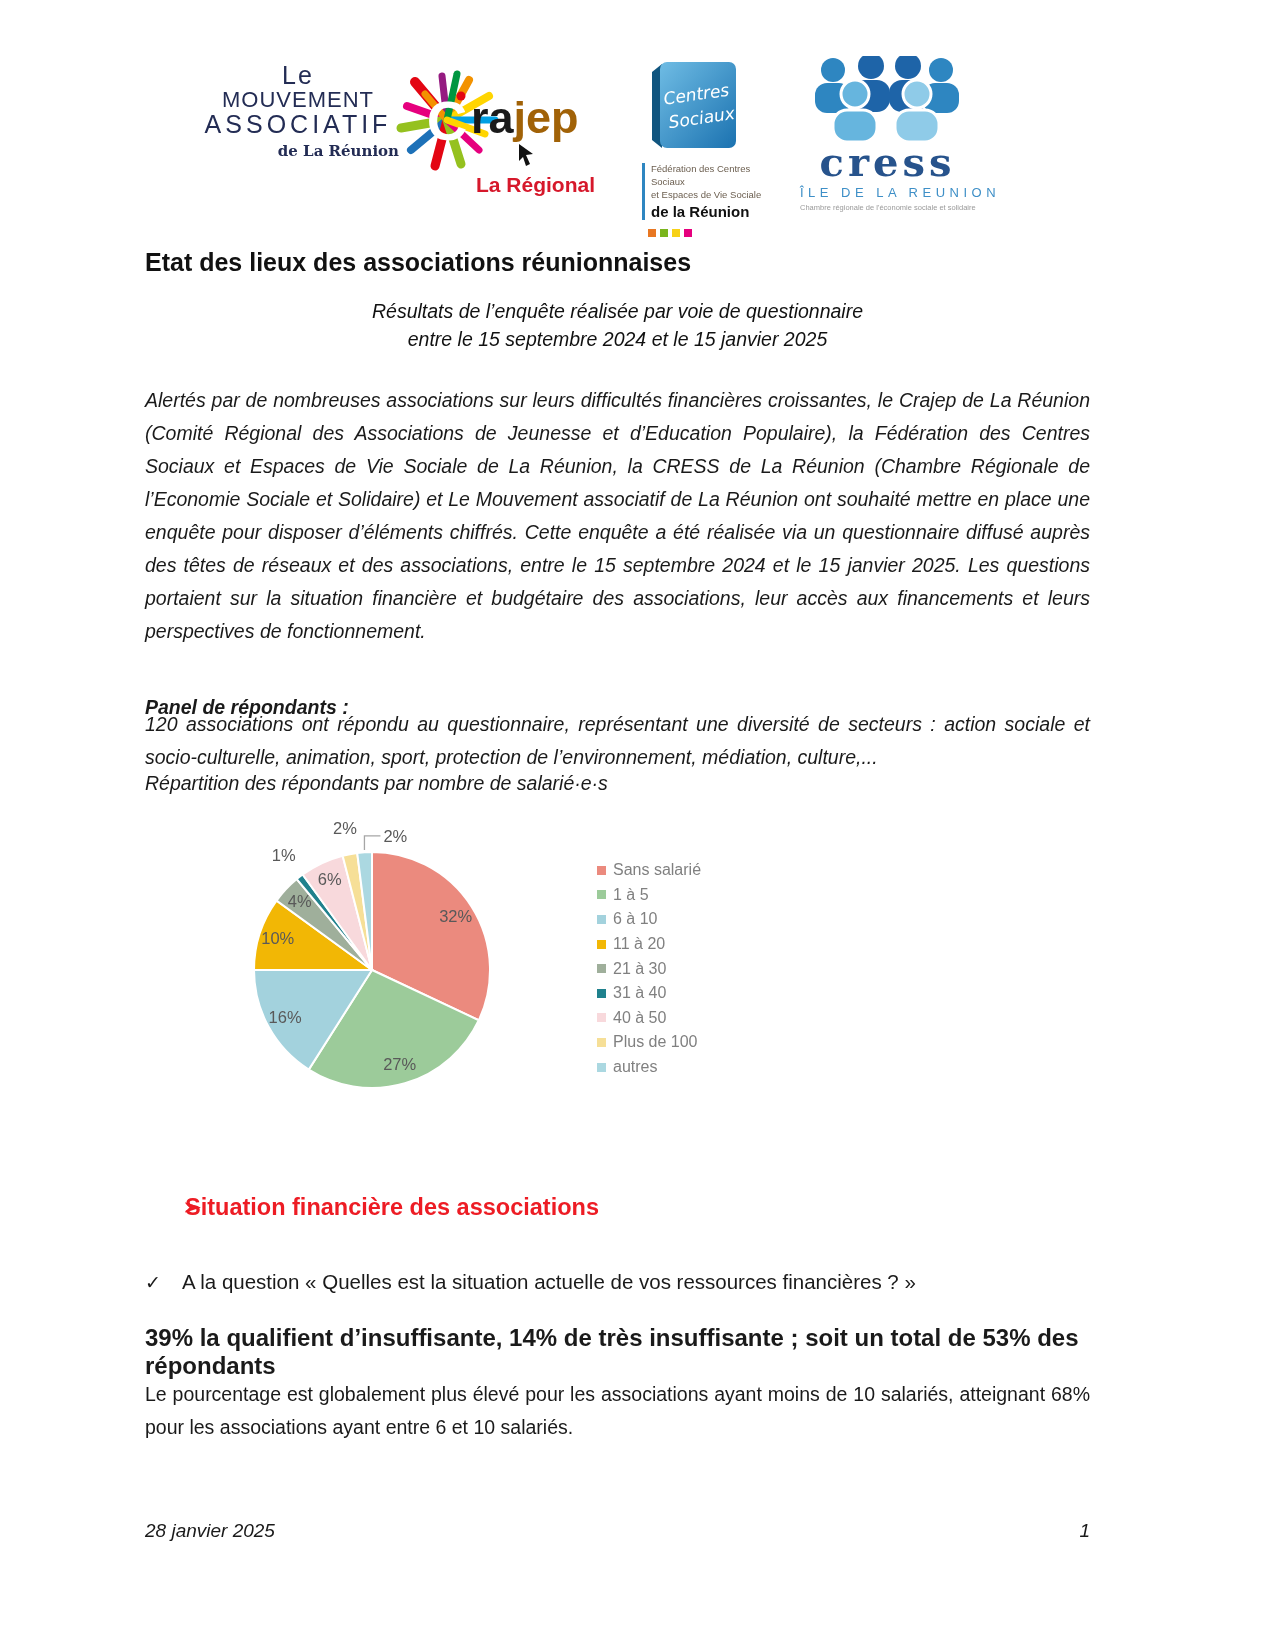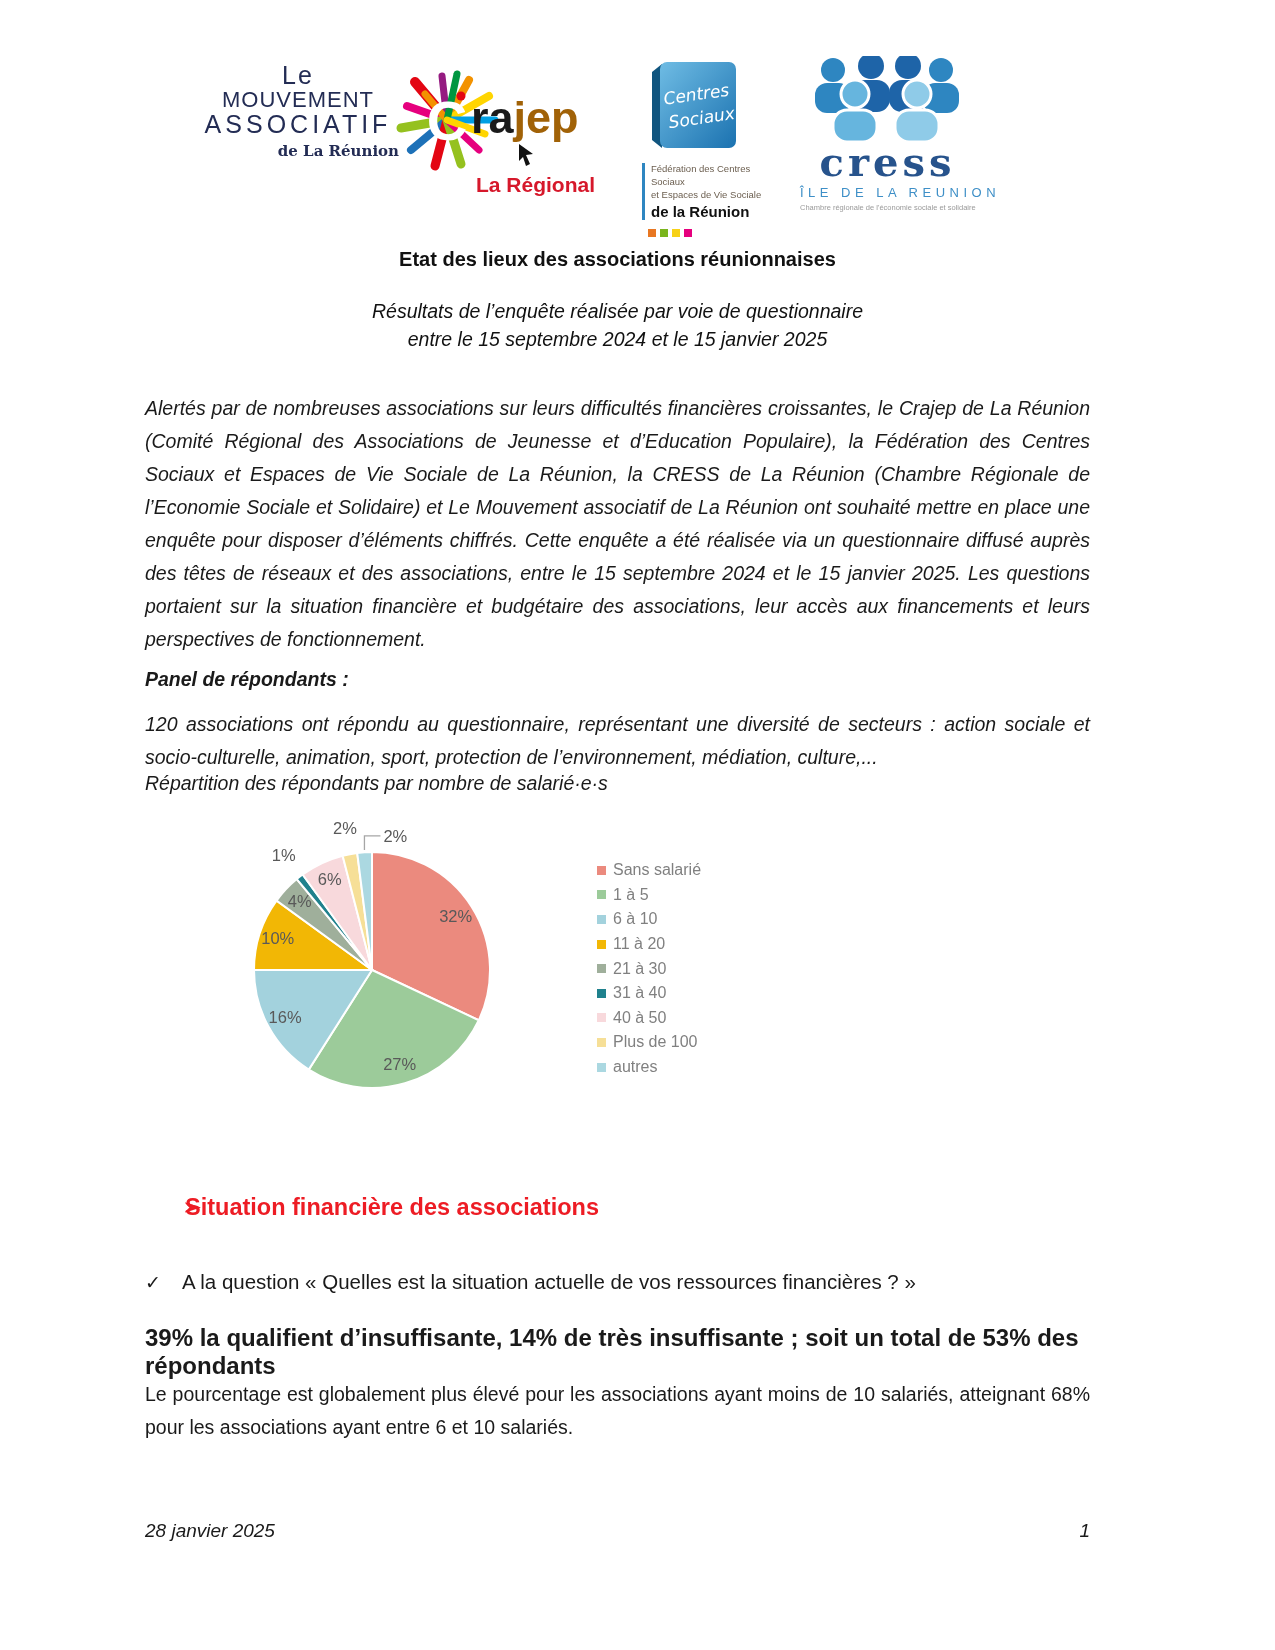--- a/index.html
+++ b/index.html
@@ -28,26 +28,26 @@
   .logo-cs .fed .big{font-size:15px;font-weight:bold;color:#111;margin-top:2px;}
   .logo-cs .squares{margin-top:3px;padding-left:6px;}
   .logo-cs .squares span{display:inline-block;width:8px;height:8px;margin-right:4px;}
 
   .logo-cress{left:800px;top:56px;width:175px;text-align:center;}
   .logo-cress .name{font-family:"DejaVu Serif",serif;font-weight:bold;font-size:40px;color:#27538C;letter-spacing:4px;line-height:1;margin-top:-6px;}
   .logo-cress .region{font-size:13px;letter-spacing:4.5px;color:#3E8FC7;margin-top:3px;white-space:nowrap;}
   .logo-cress .tag{font-size:7.5px;color:#9a9a9a;margin-top:3px;white-space:nowrap;}
 
   
-  .title{top:248px;text-align:center;font-size:20px;font-weight:bold;color:#111;}
+  .title{top:248px;text-align:left;font-size:25px;font-weight:bold;color:#111;}
   .subtitle{top:298px;text-align:center;font-size:19.5px;font-style:italic;line-height:27.5px;color:#111;}
   .para{font-size:19.5px;line-height:33px;text-align:justify;}
   .italic{font-style:italic;}
-  #para1{top:392px;}
-  #panel-heading{top:668px;font-weight:bold;font-style:italic;font-size:19.5px;}
+  #para1{top:384px;}
+  #panel-heading{top:696px;font-weight:bold;font-style:italic;font-size:19.5px;}
   #para2{top:708px;}
   #chart-caption{top:772px;font-style:italic;font-size:19.5px;}
   #chart-area{left:145px;top:795px;width:720px;height:315px;}
   .legend{position:absolute;left:452px;top:63px;}
   .legend-item{height:24.6px;display:flex;align-items:center;font-size:16px;color:#808080;}
   .legend-swatch{display:inline-block;width:9px;height:9px;margin-right:7px;flex:0 0 auto;}
 
   #section-heading{top:1194px;color:#ED1C24;font-weight:bold;font-size:23.5px;padding-left:40px;}
   #section-heading .arrow{position:absolute;left:38px;top:1px;font-size:21px;}
   #question{top:1270px;font-size:20.5px;}

